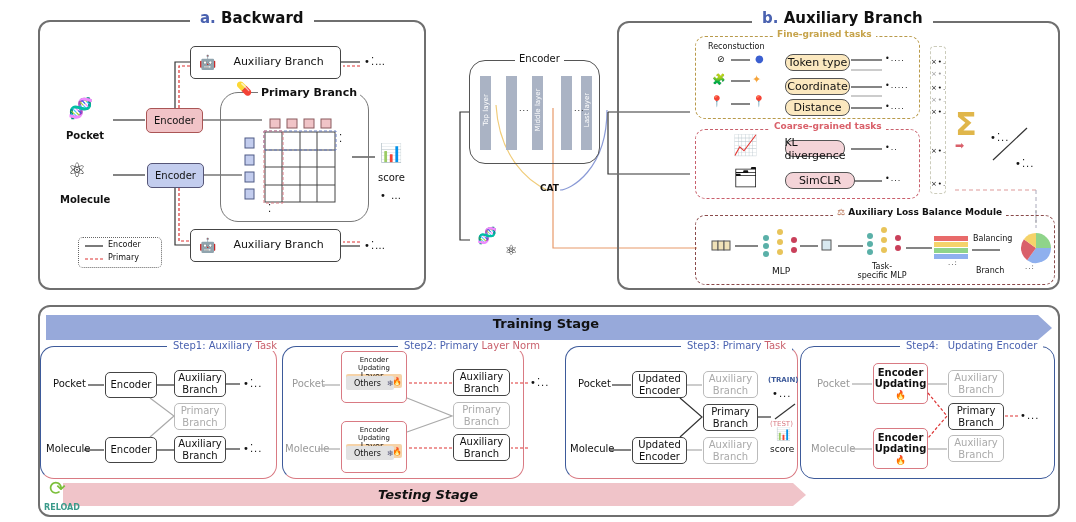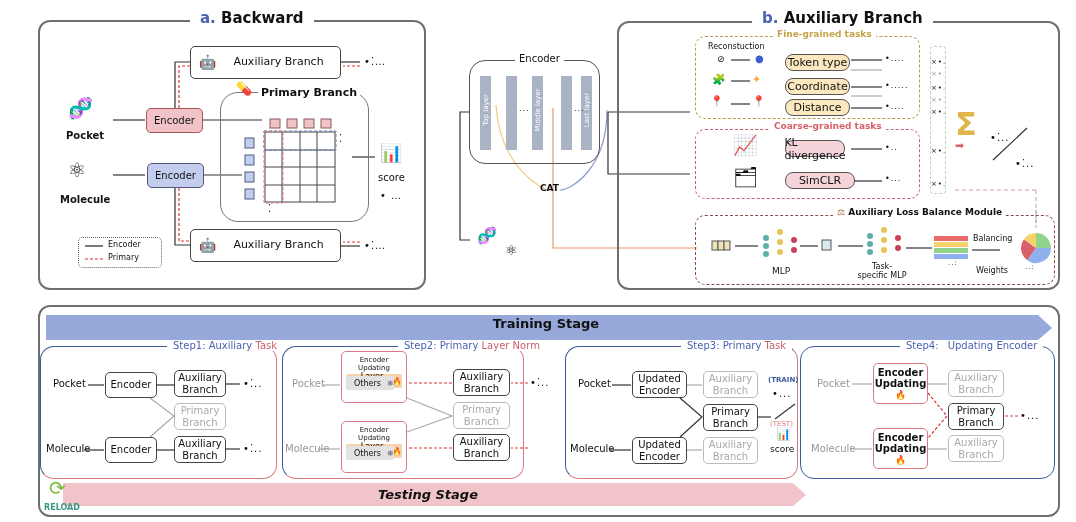--- a/index.html
+++ b/index.html
@@ -266,21 +266,21 @@
   <g id="pie-g">
       <path d="M1036,248 L1036,233 A15,15 0 0 1 1051,248 Z" fill="#8fd48a"></path>
       <path d="M1036,248 L1051,248 A15,15 0 0 1 1027.183221215613,260.1352549156242 Z" fill="#8fb0ee"></path>
       <path d="M1036,248 L1027.183221215613,260.1352549156242 A15,15 0 0 1 1023.8647450843758,239.18322121561292 Z" fill="#d9606a"></path>
       <path d="M1036,248 L1023.8647450843758,239.18322121561292 A15,15 0 0 1 1036,233 Z" fill="#f5d36a"></path>
     </g>
 </svg>
 <div class="label" style="left:772px;top:266px;font-size:9px;">MLP</div>
 <div class="label" style="left:857px;top:262px;width:50px;white-space:normal;text-align:center;font-size:8px;">Task-specific MLP</div>
 <div class="label" style="left:973px;top:234px;font-size:8px;">Balancing</div>
-<div class="label" style="left:976px;top:266px;font-size:8px;">Weights</div>
+<div class="label" style="left:976px;top:266px;font-size:8px;">Branch</div>
 <div class="dots" style="left:948px;top:259px;font-size:7px;">..:</div>
 <div class="dots" style="left:1025px;top:263px;font-size:7px;">..:</div>
 
 <div class="panel" style="left:38px;top:305px;width:1022px;height:212px;"></div>
 <div class="panel-title" style="left:380px;top:295px;margin-top:20px;">
   <span class="letter">c.</span>
   <span>Meta-learning TTA process</span>
 </div>
 
 <svg width="1076" height="522">

